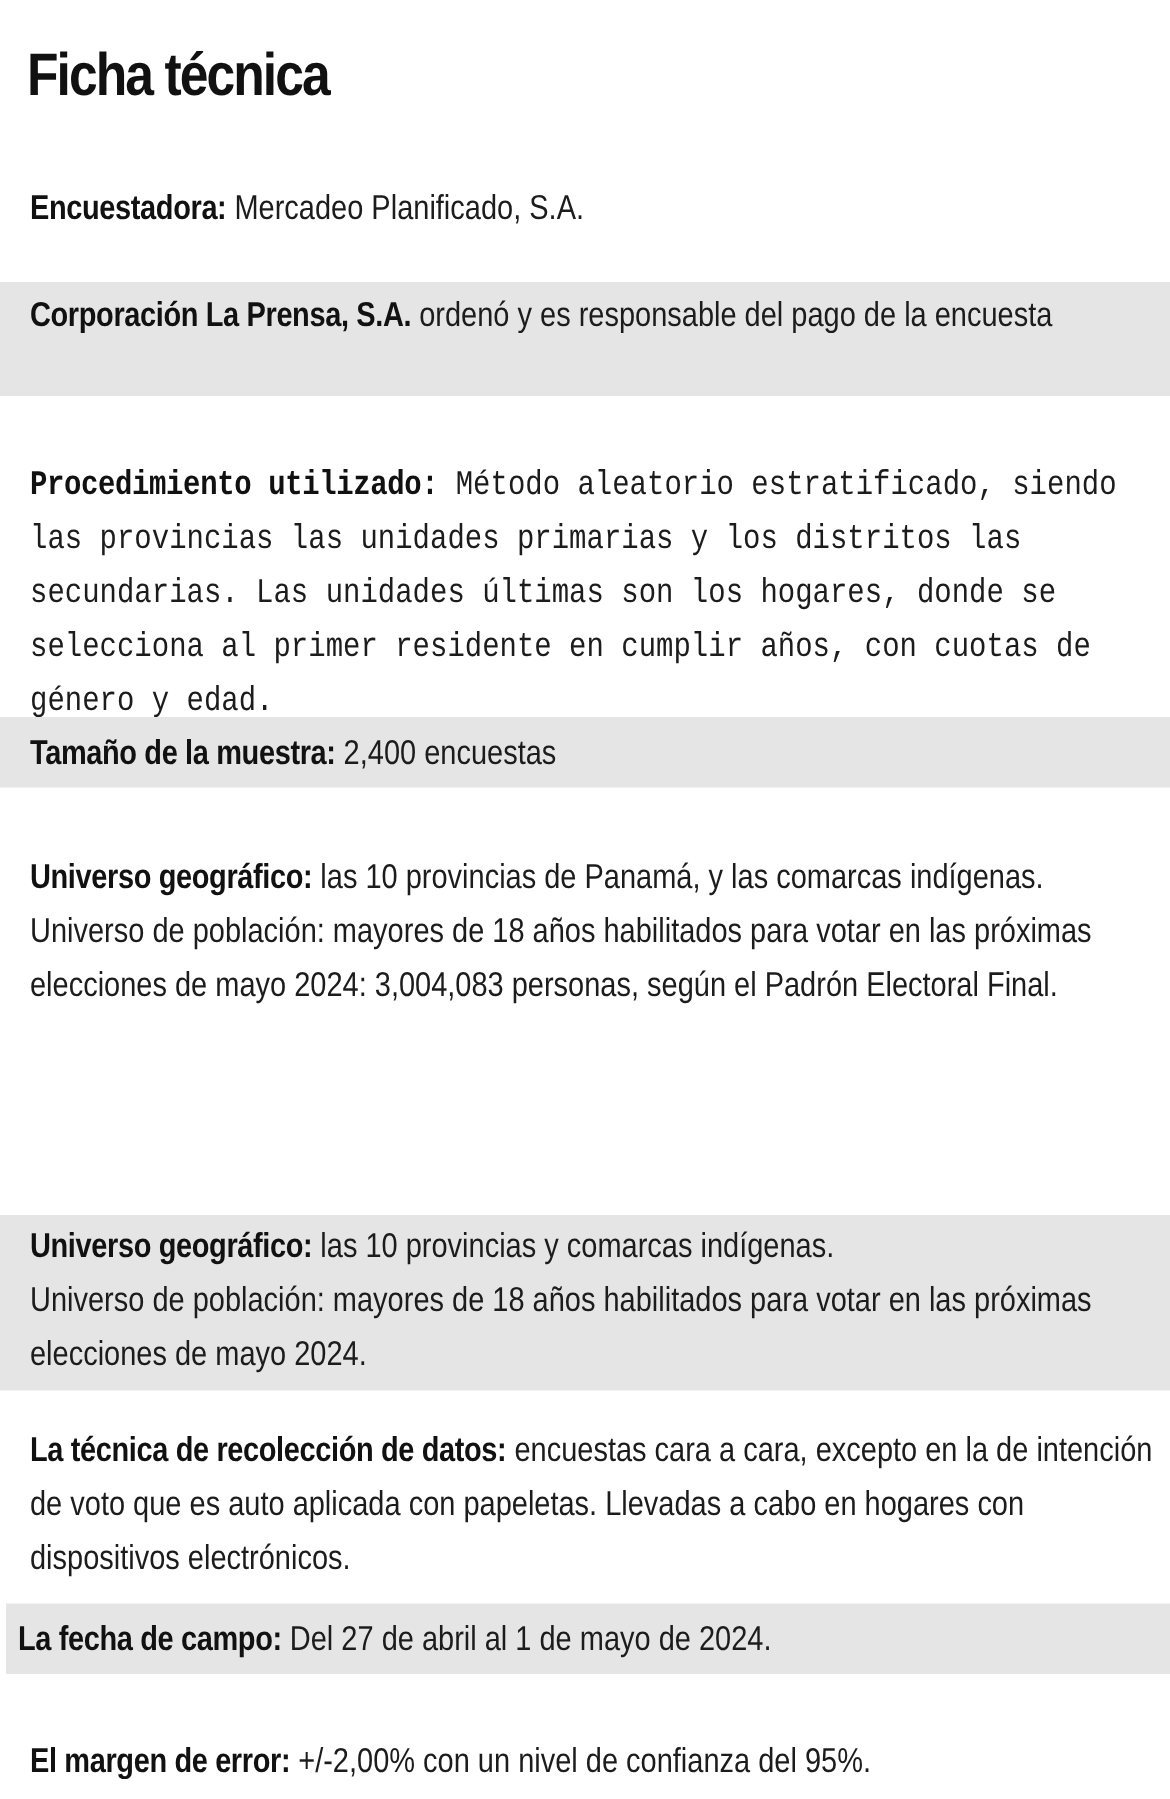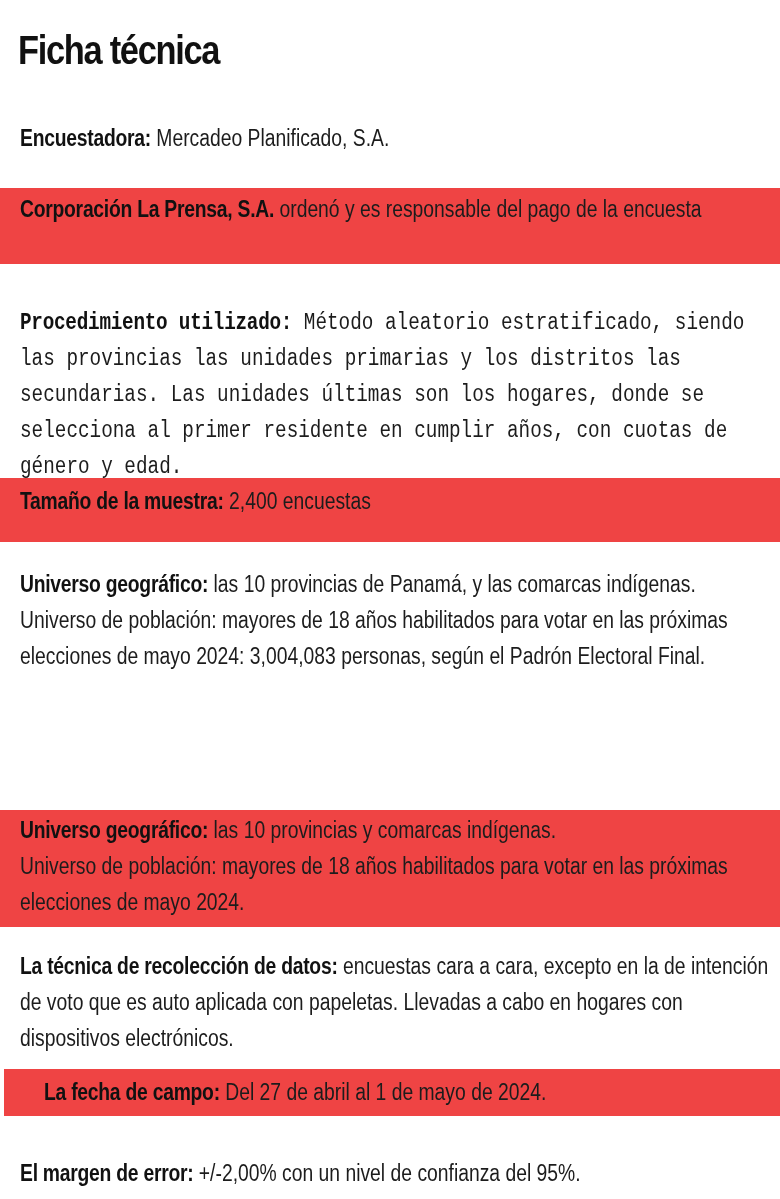--- a/index.html
+++ b/index.html
@@ -4,21 +4,21 @@
 <style>
   html, body { margin: 0; padding: 0; background: #ffffff; }
   body { width: 780px; height: 1199px; position: relative; overflow: hidden;
          font-family: "Liberation Sans", sans-serif; color: #1a1a1a; }
   .title { position: absolute; left: 18px; top: 26px; margin: 0;
            font-family: "Liberation Sans", sans-serif; font-weight: bold;
            font-size: 40px; letter-spacing: -1.5px; transform: scaleX(0.86);
            transform-origin: left top; color: #111; line-height: 48px; }
   .row { position: absolute; left: 0; width: 780px; box-sizing: border-box;
          padding-left: 20px; padding-right: 8px; }
-  .row.shaded { background: #ef4444; }
+  .row.shaded { background: #e5e5e5; }
   .txt { font-size: 23px; line-height: 36px; transform: scaleX(0.84);
          transform-origin: left top; width: 895px; color: #1c1c1c; }
   .lbl { font-weight: bold; color: #111; letter-spacing: -0.3px; }
   .line { display: block; }
 </style>
 </head>
 <body>
 
 <h1 class="title">Ficha técnica</h1>
 
@@ -27,35 +27,35 @@
 </div>
 
 <div class="row shaded" style="top:188px;height:76px;padding-top:3px;">
   <div class="txt"><span class="lbl">Corporación La Prensa, S.A.</span><span> ordenó y es responsable del pago de la encuesta</span></div>
 </div>
 
 <div class="row" style="top:305px;font-family:Liberation Mono, monospace;">
   <div class="txt"><span class="lbl">Procedimiento utilizado:</span><span> Método aleatorio estratificado, siendo las provincias las unidades primarias y los distritos las secundarias. Las unidades últimas son los hogares, donde se selecciona al primer residente en cumplir años, con cuotas de género y edad.</span></div>
 </div>
 
-<div class="row shaded" style="top:478px;height:64px;padding-top:5px;">
+<div class="row shaded" style="top:478px;height:47px;padding-top:5px;">
   <div class="txt"><span class="lbl">Tamaño de la muestra:</span><span> 2,400 encuestas</span></div>
 </div>
 
 <div class="row" style="top:530px;margin-top:36px;">
   <div class="txt"><span class="lbl">Universo geográfico:</span><span> las 10 provincias de Panamá, y las comarcas indígenas.</span><span class="line">Universo de población: mayores de 18 años habilitados para votar en las próximas elecciones de mayo 2024: 3,004,083 personas, según el Padrón Electoral Final.</span></div>
 </div>
 
 <div class="row shaded" style="top:783px;height:117px;padding-top:2px;margin-top:27px;">
   <div class="txt"><span class="lbl">Universo geográfico:</span><span> las 10 provincias y comarcas indígenas.</span><span class="line">Universo de población: mayores de 18 años habilitados para votar en las próximas elecciones de mayo 2024.</span></div>
 </div>
 
 <div class="row" style="top:932px;margin-top:16px;">
   <div class="txt"><span class="lbl">La técnica de recolección de datos:</span><span> encuestas cara a cara, excepto en la de intención de voto que es auto aplicada con papeletas. Llevadas a cabo en hogares con dispositivos electrónicos.</span></div>
 </div>
 
-<div class="row shaded" style="top:1069px;height:47px;padding-top:5px;left:4px;width:776px;padding-left:40px;">
+<div class="row shaded" style="top:1069px;height:47px;padding-top:5px;left:4px;width:776px;padding-left:8px;">
   <div class="txt"><span class="lbl">La fecha de campo:</span><span> Del 27 de abril al 1 de mayo de 2024.</span></div>
 </div>
 
 <div class="row" style="top:1155px;">
   <div class="txt"><span class="lbl">El margen de error:</span><span> +/-2,00% con un nivel de confianza del 95%.</span></div>
 </div>
 
 </body></html>

